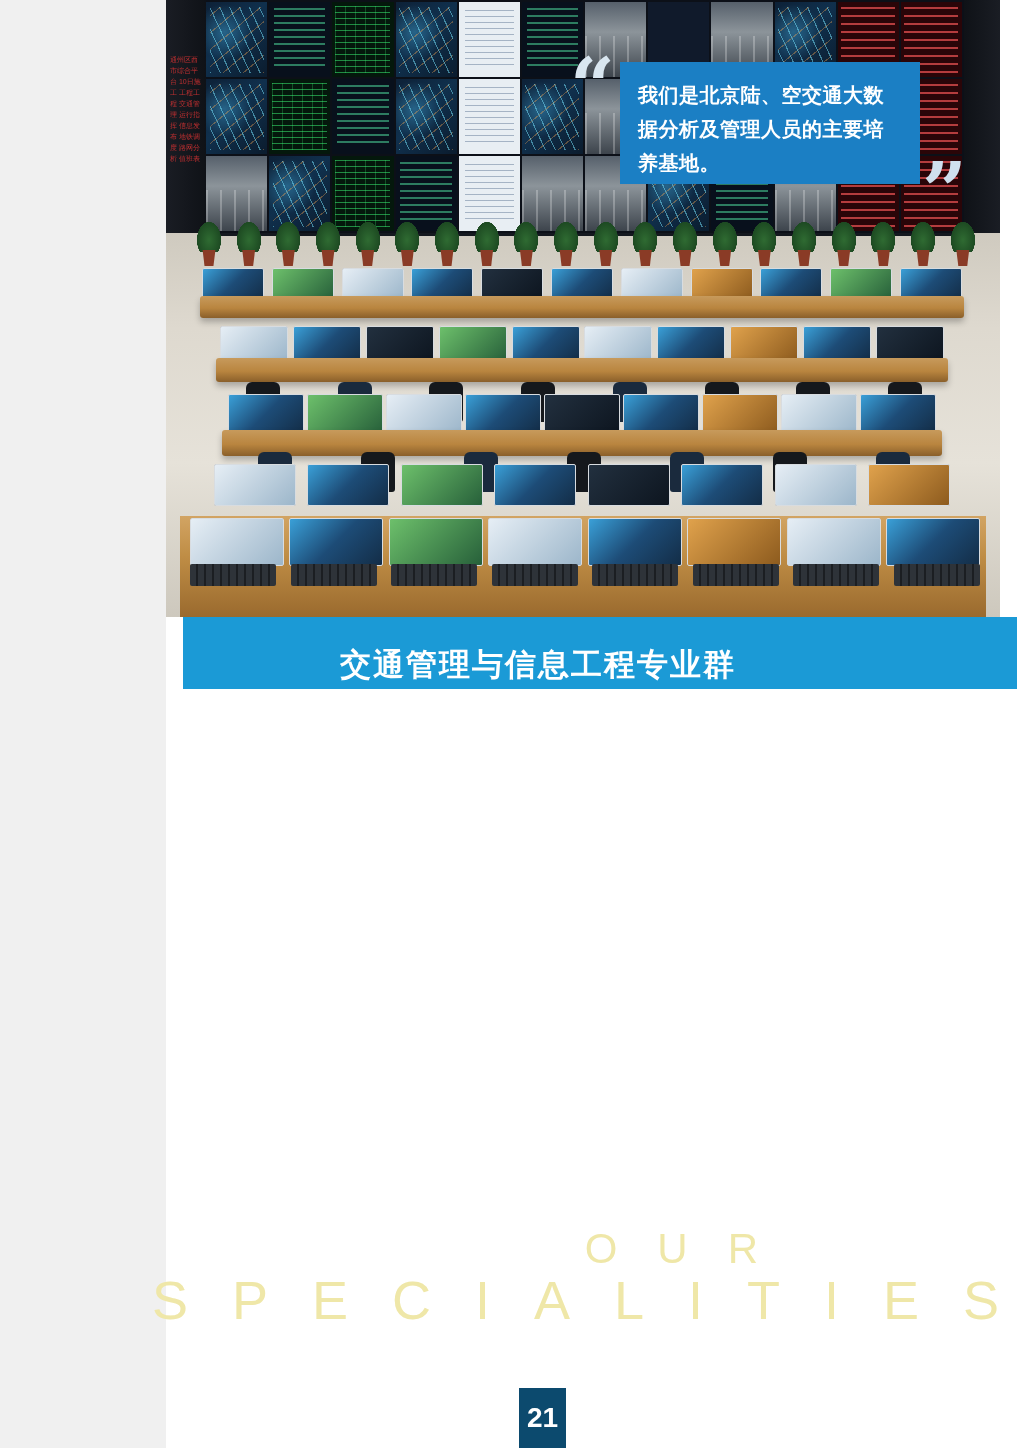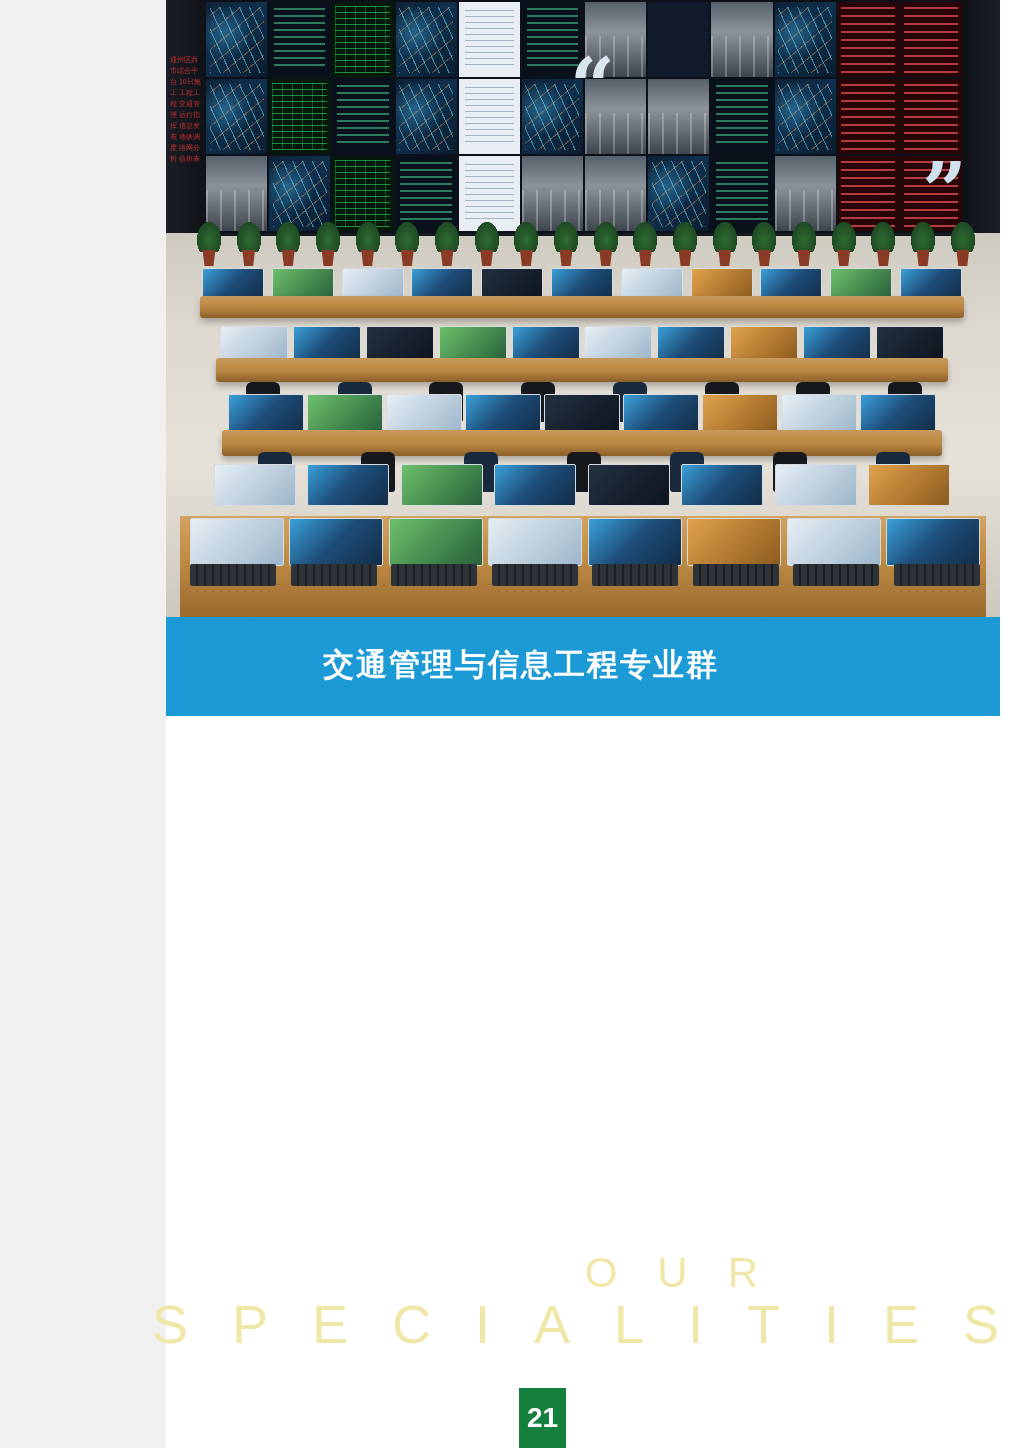--- a/index.html
+++ b/index.html
@@ -316,24 +316,24 @@
   }
   .quote-mark.close {
     left: 756px;
     top: 152px;
     color: #cfe0ee;
   }
 
   
   .title-band {
     position: absolute;
-    left: 0;
+    left: 17px;
     top: 617px;
     width: 834px;
-    height: 99px;
+    height: 72px;
     background: #1b9ad6;
   }
   .title-band h1 {
     margin: 0;
     position: absolute;
     left: 157px;
     top: 27px;
     color: #ffffff;
     font-size: 31px;
     font-weight: bold;
@@ -357,21 +357,20 @@
   }
 
   
   .watermark {
     position: absolute;
     left: 0;
     top: 1225px;
     width: 820px;
     height: 110px;
     pointer-events: none;
-    margin-top: 24px;
   }
   .wm-our {
     position: absolute;
     right: 22px;
     top: 0;
     color: #efe7a8;
     font-size: 42px;
     letter-spacing: 40px;
     font-family: "Liberation Sans", sans-serif;
   }
@@ -386,21 +385,21 @@
     font-family: "Liberation Sans", sans-serif;
   }
 
   
   .page-number {
     position: absolute;
     left: 519px;
     top: 1388px;
     width: 47px;
     height: 60px;
-    background: #15803d;
+    background: #0c4a6e;
     color: #ffffff;
     font-size: 28px;
     font-weight: bold;
     display: flex;
     align-items: center;
     justify-content: center;
   }
 </style>
 </head>
 <body>
@@ -641,20 +640,23 @@
           <div class="kbd"></div>
         <div class="kbd"></div>
           <div class="kbd"></div>
           <div class="kbd"></div>
         <div class="kbd"></div>
           <div class="kbd"></div>
       </div>
     </div>
 
     <div class="quote-mark open">“</div>
+    <div class="quote-box">
+      <p>我们是北京陆、空交通大数据分析及管理人员的主要培养基地。</p>
+    </div>
     <div class="quote-mark close">”</div>
   </div>
 
   <div class="title-band">
     <h1>交通管理与信息工程专业群</h1>
   </div>
 
   <div class="body-text">
   </div>
 </div>

